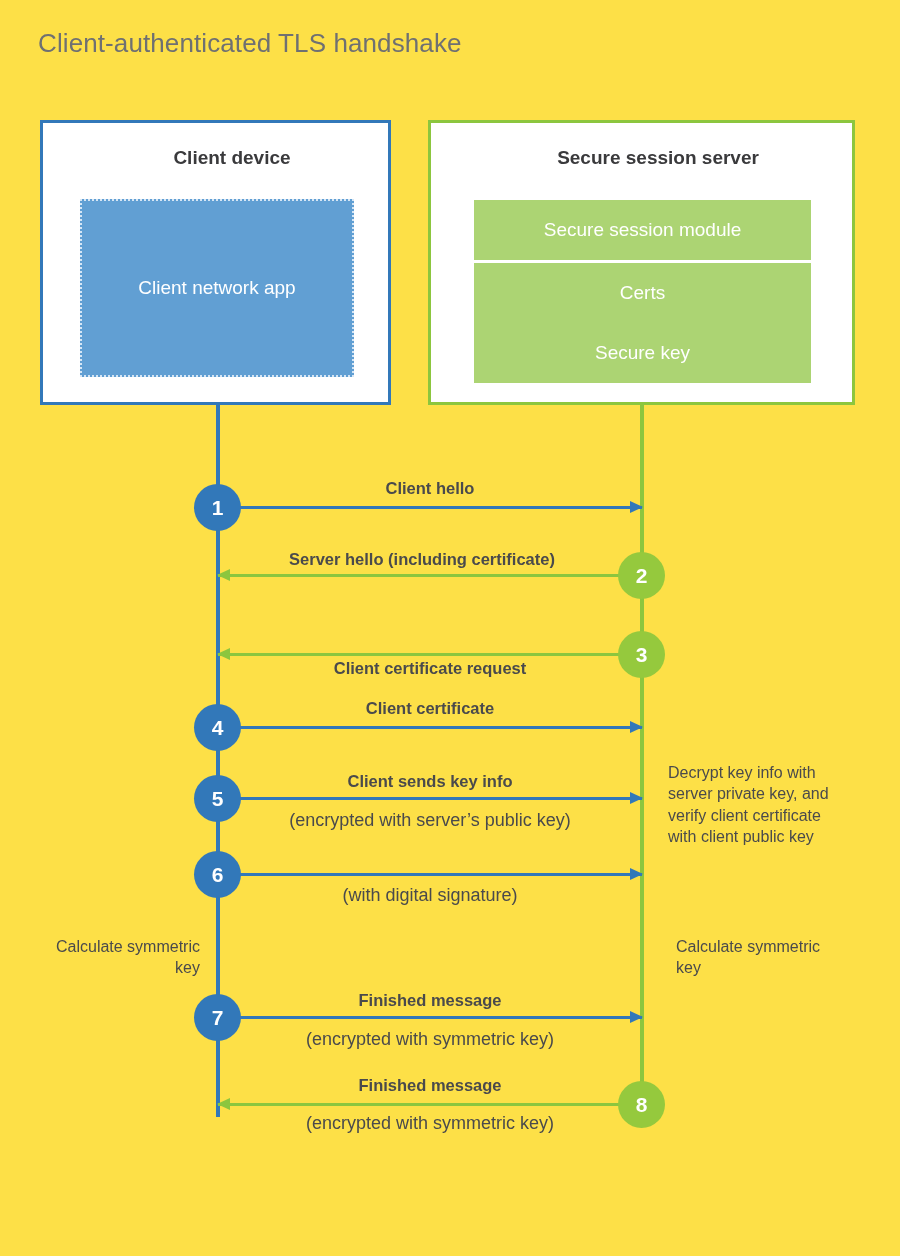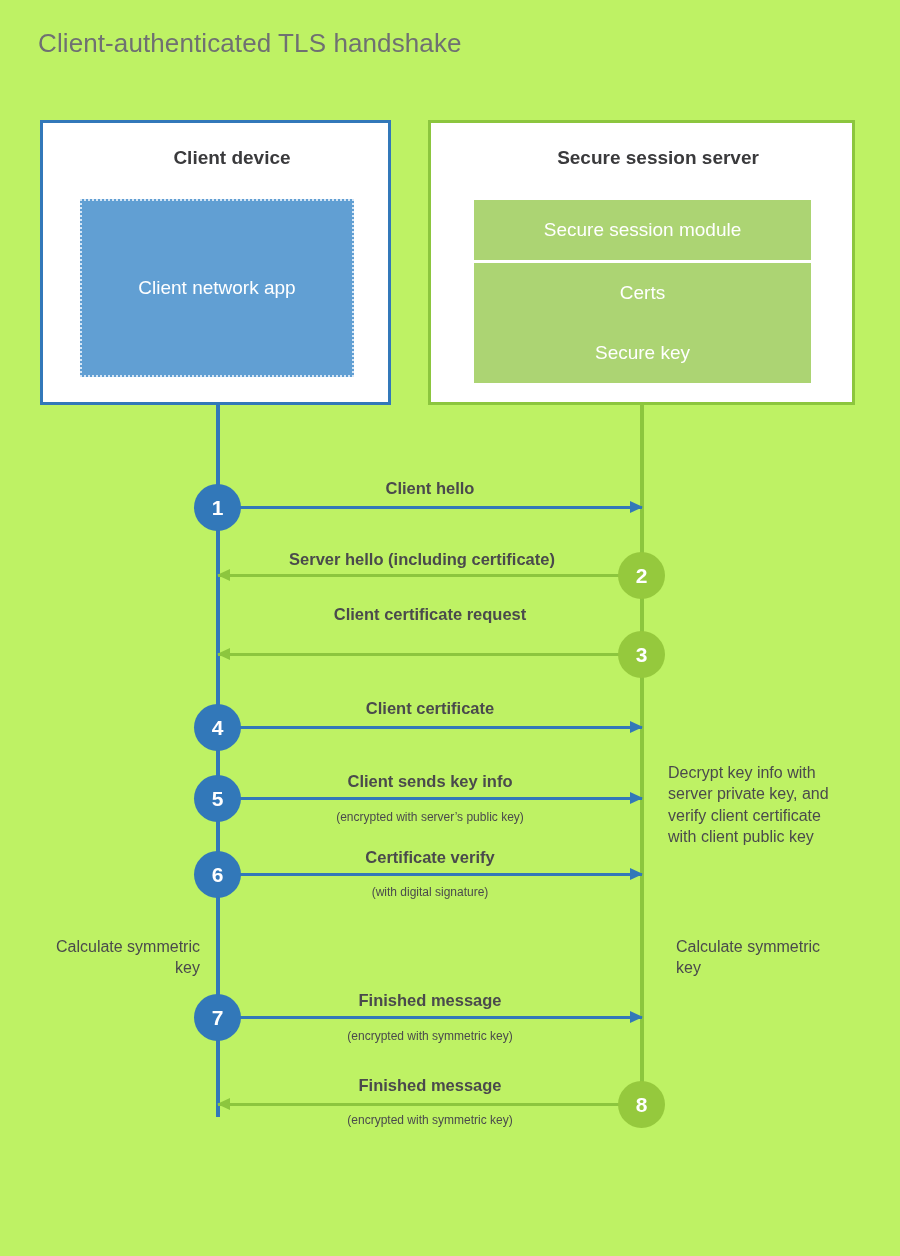--- a/index.html
+++ b/index.html
@@ -5,21 +5,21 @@
   * { box-sizing: border-box; }
   html, body {
     margin: 0; padding: 0;
     background: #ffffff;
     font-family: "Liberation Sans", sans-serif;
   }
   #page {
     position: relative;
     width: 900px;
     height: 1256px;
-    background: #bef264;
+    background: #fde047;
     overflow: hidden;
   }
 
   
   .title {
     position: absolute;
     left: 38px; top: 28px;
     font-size: 26px;
     font-weight: 400;
     color: #6f7072;
@@ -146,21 +146,21 @@
     position: absolute;
     text-align: center;
     font-size: 16.5px;
     color: #4a4a4c;
     white-space: nowrap;
     font-weight: bold;
   }
   .msg-sub {
     position: absolute;
     text-align: center;
-    font-size: 12px;
+    font-size: 18px;
     color: #4a4a4c;
     white-space: nowrap;
   }
 
   
   .note {
     position: absolute;
     font-size: 16px;
     line-height: 1.33;
     color: #4a4a4c;
@@ -201,21 +201,21 @@
   </div>
   <div class="step-circle blue" style="left:194px; top:484px;">1</div>
 
   <div class="msg-label" style="left:210px; top:550px; width:424px;">Server hello (including certificate)</div>
   <div class="arrow green to-left" style="left:218px; top:574px; width:424px;">
     <div class="shaft"></div>
     <div class="head"></div>
   </div>
   <div class="step-circle green" style="left:618px; top:552px;">2</div>
 
-  <div class="msg-label" style="left:218px; top:605px; width:424px;">Client certificate request</div>
+  <div class="msg-label" style="left:218px; top:659px; width:424px;">Client certificate request</div>
   <div class="arrow green to-left" style="left:218px; top:653px; width:424px;">
     <div class="shaft"></div>
     <div class="head"></div>
   </div>
   <div class="step-circle green" style="left:618px; top:631px;">3</div>
 
   <div class="msg-label" style="left:218px; top:699px; width:424px;">Client certificate</div>
   <div class="arrow blue to-right" style="left:218px; top:726px; width:424px;">
     <div class="shaft"></div>
     <div class="head"></div>
@@ -223,21 +223,20 @@
   <div class="step-circle blue" style="left:194px; top:704px;">4</div>
 
   <div class="msg-label" style="left:218px; top:772px; width:424px;">Client sends key info</div>
   <div class="arrow blue to-right" style="left:218px; top:797px; width:424px;">
     <div class="shaft"></div>
     <div class="head"></div>
   </div>
   <div class="msg-sub" style="left:218px; top:810px; width:424px;">(encrypted with server’s public key)</div>
   <div class="step-circle blue" style="left:194px; top:775px;">5</div>
 
-  <div class="msg-label" style="left:218px; top:848px; width:424px;">Certificate verify</div>
   <div class="arrow blue to-right" style="left:218px; top:873px; width:424px;">
     <div class="shaft"></div>
     <div class="head"></div>
   </div>
   <div class="msg-sub" style="left:218px; top:885px; width:424px;">(with digital signature)</div>
   <div class="step-circle blue" style="left:194px; top:851px;">6</div>
 
   <div class="note note-right note-decrypt">Decrypt key info with server private key, and verify client certificate with client public key</div>
   <div class="note note-left-ck">Calculate symmetric key</div>
   <div class="note note-right-ck">Calculate symmetric key</div>

